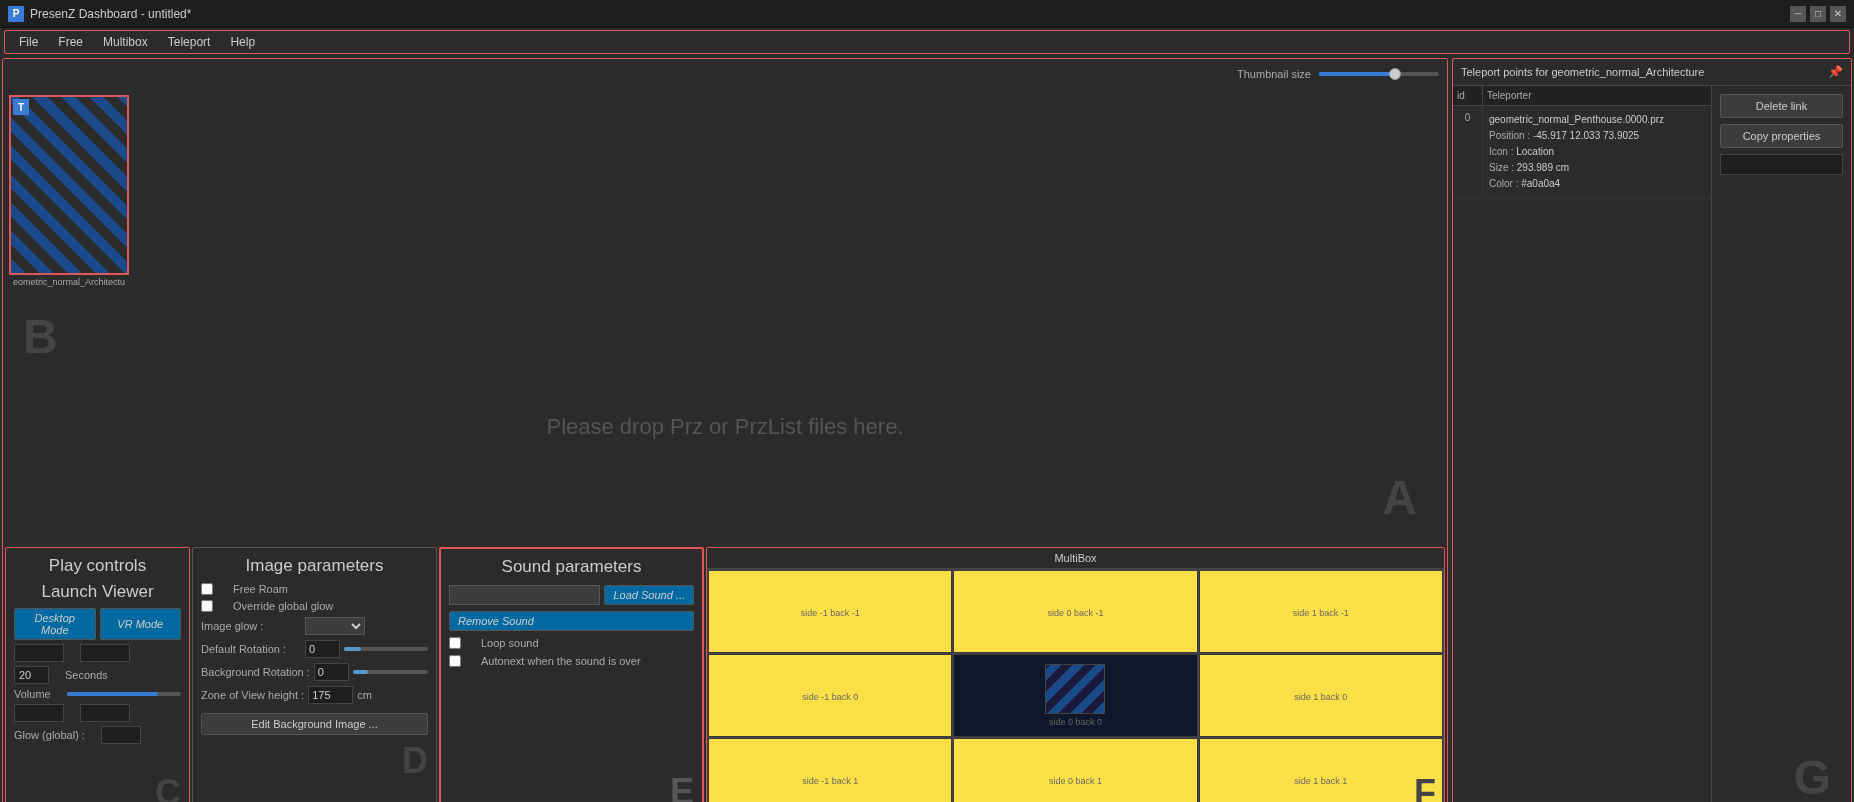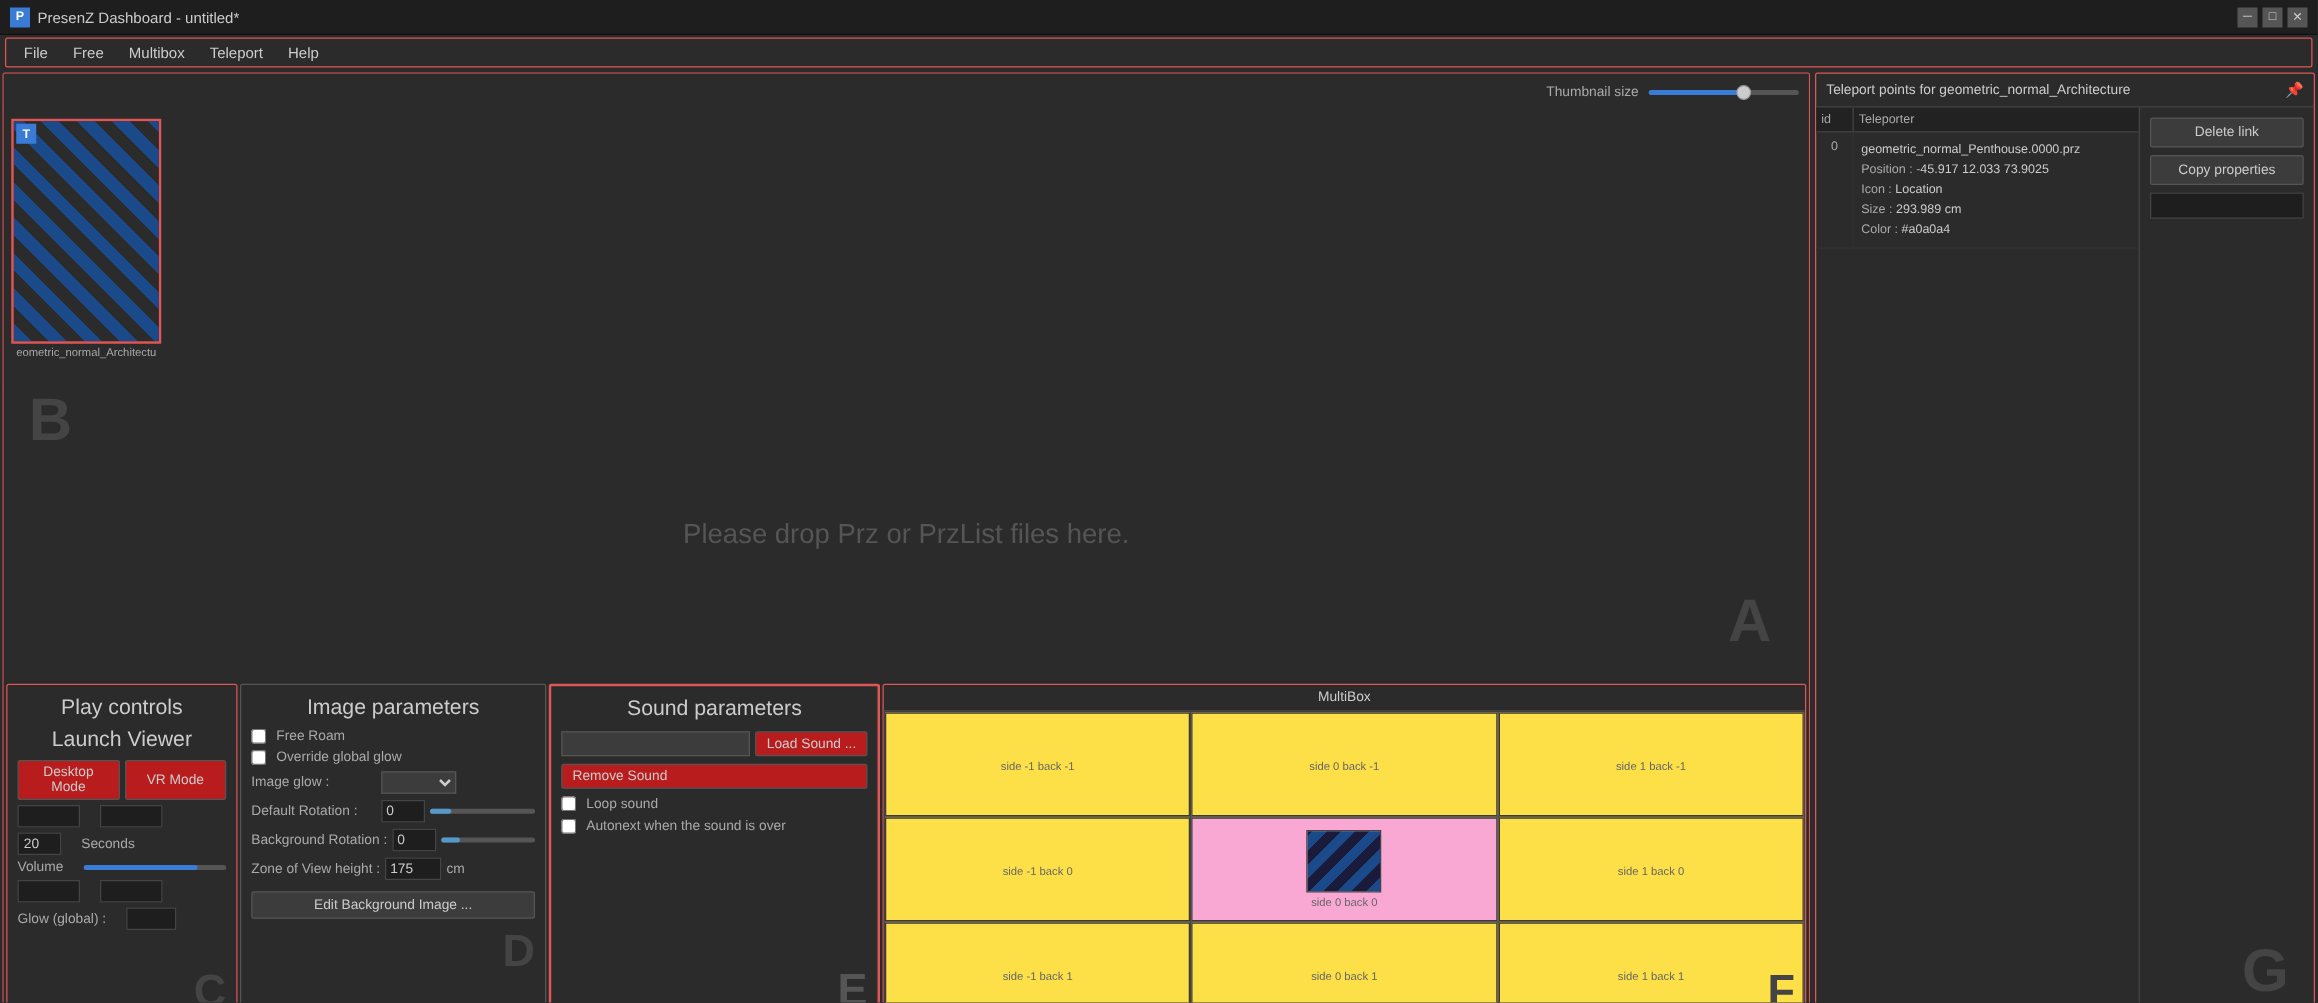--- a/index.html
+++ b/index.html
@@ -258,27 +258,28 @@
       gap: 4px;
       position: relative;
     }
     .panel-title {
       text-align: center;
       color: #ccc;
       font-size: 17px;
       margin-bottom: 2px;
     }
     .dark-btn {
-      background: #b91c1c;
+      background: #0369a1;
       border: 1px solid #555;
       color: #ccc;
       padding: 3px 8px;
       font-size: 11px;
       cursor: pointer;
       border-radius: 2px;
+      font-style: italic;
     }
     .btn-row {
       display: flex;
       gap: 4px;
     }
     .btn-row .dark-btn {
       flex: 1;
       text-align: center;
     }
     .row-with-label {
@@ -307,21 +308,21 @@
       position: absolute;
       left: 0;
       top: 0;
       height: 100%;
       background: #3a7bd5;
       border-radius: 2px;
     }
     .checkbox-row {
       display: flex;
       align-items: center;
-      gap: 8px;
+      gap: 20px;
       font-size: 11px;
       color: #aaa;
     }
     .checkbox-row input[type=checkbox] {
       width: 12px;
       height: 12px;
     }
 
     
     .panel-d {
@@ -442,21 +443,21 @@
       display: flex;
       flex-direction: column;
       align-items: center;
       justify-content: center;
       font-size: 9px;
       color: #666;
       padding: 4px;
       border: 1px solid #3a3a3a;
     }
     .multibox-cell.has-content {
-      background: #f9a8d4;
+      background: #0f172a;
     }
     .multibox-thumb {
       width: 60px;
       height: 50px;
       background: #1a3a5a;
       border: 1px solid #444;
     }
     .multibox-cell-label {
       margin-top: 3px;
       text-align: center;

